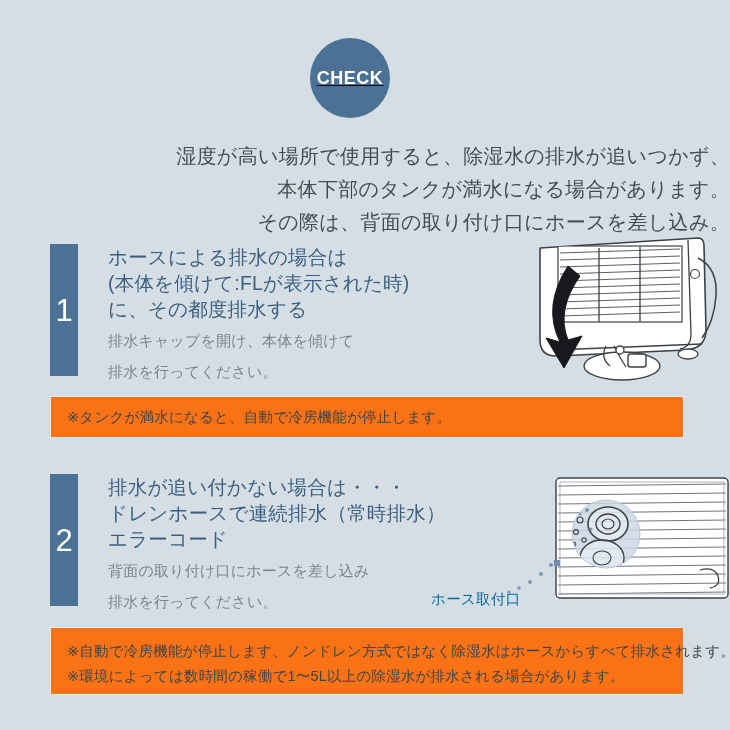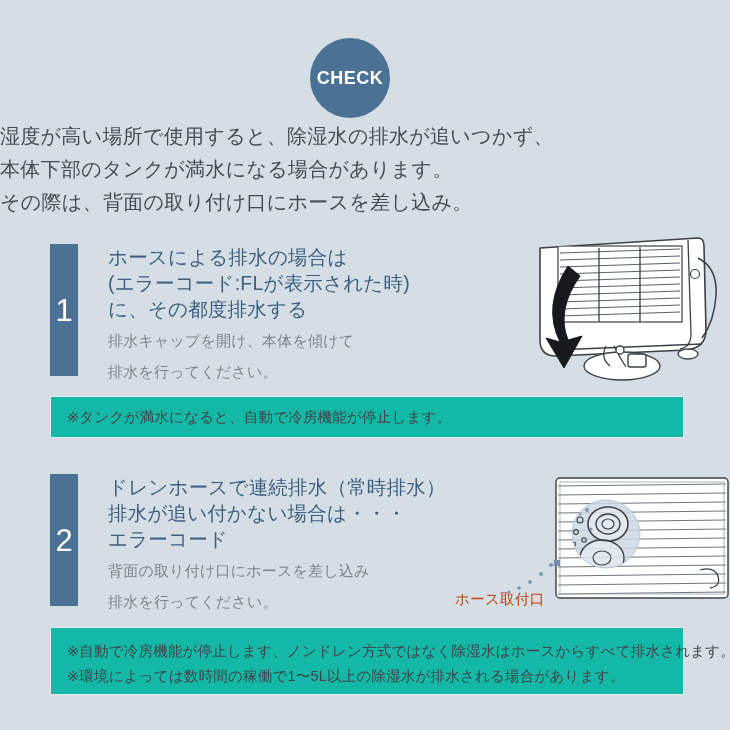--- a/index.html
+++ b/index.html
@@ -23,20 +23,21 @@
   
   .header {
     position: absolute;
     left: 0;
     top: 38px;
     width: 700px;
     height: 80px;
     display: flex;
     align-items: center;
     justify-content: center;
+    text-decoration: underline;
   }
   .check-badge {
     width: 80px;
     height: 80px;
     border-radius: 50%;
     background: #4b7194;
     display: flex;
     align-items: center;
     justify-content: center;
     flex: none;
@@ -53,23 +54,23 @@
     letter-spacing: 1px;
     margin-left: 22px;
     white-space: nowrap;
     font-weight: 400;
   }
 
   
   .intro {
     position: absolute;
     left: 0;
-    top: 120px;
+    top: 140px;
     width: 730px;
-    text-align: left;
+    text-align: right;
     color: #454b52;
     font-size: 20px;
     line-height: 33px;
     letter-spacing: 0.3px;
   }
   .intro div { white-space: nowrap; }
 
   
   .step {
     position: absolute;
@@ -132,41 +133,41 @@
     left: 500px;
     top: 0px;
     width: 184px;
     height: 128px;
   }
   .illus1 svg, .illus2 svg { display: block; }
 
   
   .hose-label {
     position: absolute;
-    left: 405px;
+    left: 381px;
     top: 116px;
     font-size: 14.5px;
-    color: #c2410c;
+    color: #0369a1;
     letter-spacing: 0.3px;
     white-space: nowrap;
   }
   .dots {
     position: absolute;
     left: 455px;
     top: 78px;
     width: 70px;
     height: 44px;
   }
 
   
   .note {
     position: absolute;
     left: 50px;
     width: 634px;
-    background: #14b8a6;
+    background: #f97316;
     border: 1px solid #e3e9ee;
     box-sizing: border-box;
     color: #3f4449;
     letter-spacing: 0.2px;
   }
   .note-1 {
     top: 396px;
     height: 42px;
     display: flex;
     align-items: center;
@@ -200,21 +201,21 @@
     <div>本体下部のタンクが満水になる場合があります。</div>
     <div>その際は、背面の取り付け口にホースを差し込み。</div>
   </div>
 
   <div class="step step1">
     <div class="num-bar">
       <span>1</span>
     </div>
     <div class="step-text">
       <div class="step-head">ホースによる排水の場合は</div>
-      <div class="step-head">(エラーコード:FLが表示された時)</div>
+      <div class="step-head">(本体を傾けて:FLが表示された時)</div>
       <div class="step-head">に、その都度排水する</div>
       <div class="step-sub">排水キャップを開け、本体を傾けて</div>
       <div class="step-sub">排水を行ってください。</div>
     </div>
 
     <div class="illus1">
       <svg width="232" height="152" viewBox="0 0 232 152">
         <defs>
           <clipPath id="bodyClip1">
             <path d="M38,14 L196,4 L200,96 Q200,112 182,114 L52,120 Q38,118 38,104 Z"></path>
@@ -266,22 +267,22 @@
 
   <div class="note note-1">
     <div>※タンクが満水になると、自動で冷房機能が停止します。</div>
   </div>
 
   <div class="step step2">
     <div class="num-bar">
       <span>2</span>
     </div>
     <div class="step-text">
+      <div class="step-head">排水が追い付かない場合は・・・</div>
       <div class="step-head">ドレンホースで連続排水（常時排水）</div>
-      <div class="step-head">排水が追い付かない場合は・・・</div>
       <div class="step-head">エラーコード</div>
       <div class="step-sub">背面の取り付け口にホースを差し込み</div>
       <div class="step-sub">排水を行ってください。</div>
     </div>
 
     <div class="dots">
       <svg width="70" height="44" viewBox="0 0 70 44">
         <g fill="#7e96b0">
           <circle cx="4" cy="40" r="1.6"></circle>
           <circle cx="14" cy="36" r="1.8"></circle>

